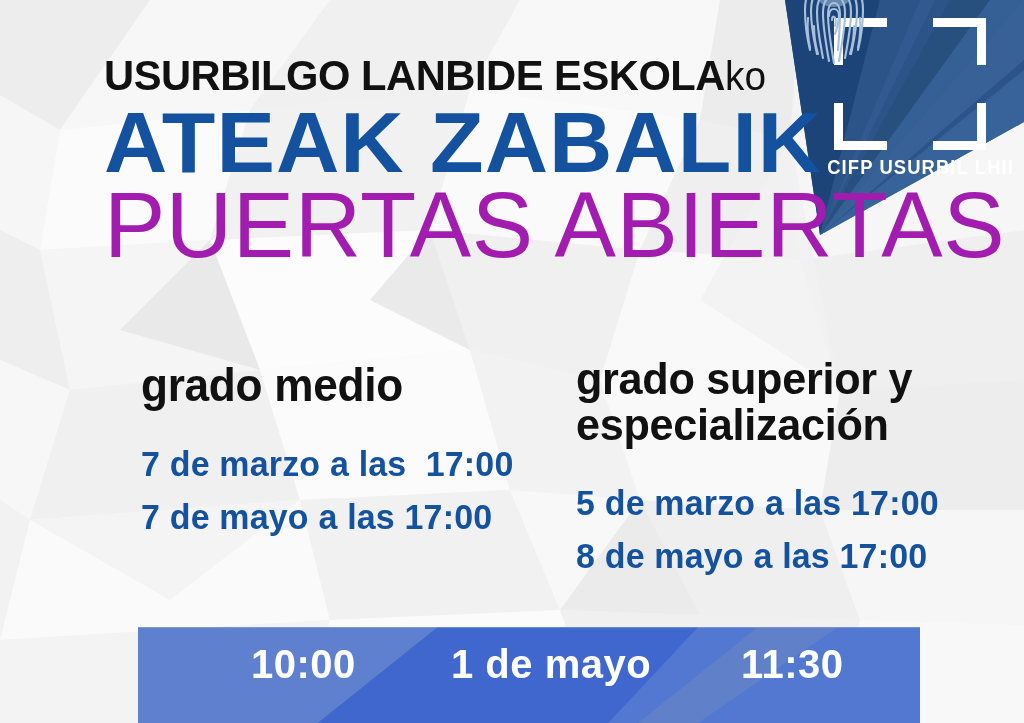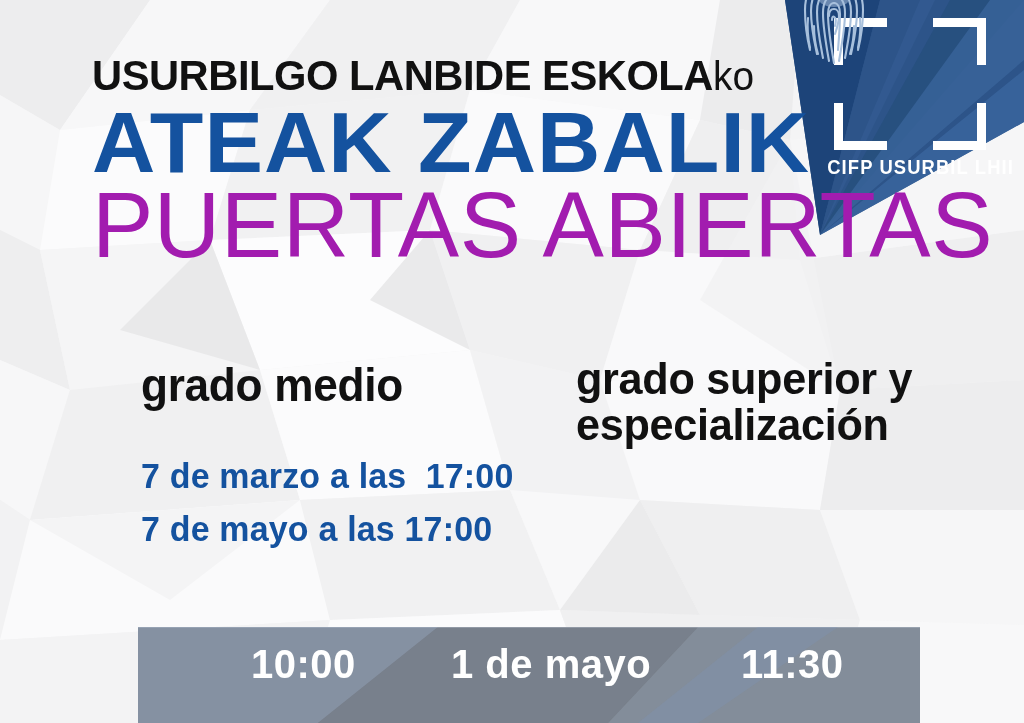--- a/index.html
+++ b/index.html
@@ -79,21 +79,21 @@
     font-weight: bold;
     font-size: 20px;
     letter-spacing: 1.2px;
     white-space: nowrap;
     transform: scaleX(0.92);
   }
 
   
   #heading-block {
     position: absolute;
-    left: 92px;
+    left: 104px;
     top: 54px;
     width: 700px;
   }
   #eyebrow {
     font-family: "Liberation Sans Narrow", "Liberation Sans", sans-serif;
     font-weight: bold;
     font-size: 43px;
     line-height: 1.0;
     color: #111111;
     white-space: nowrap;
@@ -155,31 +155,31 @@
     font-family: "Liberation Sans Narrow", "Liberation Sans", sans-serif;
     font-weight: bold;
     font-size: 35px;
     line-height: 1.52;
     color: #14529f;
     white-space: pre;
     letter-spacing: 0.2px;
     transform: scaleX(0.97);
     transform-origin: left center;
   }
-  #column-medio .date-list { margin-top: 40px; }
+  #column-medio .date-list { margin-top: 28px; }
   #column-superior .date-list { margin-top: 28px; }
 
   
   #bottom-bar {
     position: absolute;
     left: 138px;
     top: 627px;
     width: 782px;
     height: 96px;
-    background: #737373;
+    background: #1d4ed8;
     box-shadow: inset 0 1px 0 rgba(255,255,255,0.28);
     overflow: hidden;
   }
   #bottom-bar .bar-facet {
     position: absolute;
     inset: 0;
     width: 100%;
     height: 100%;
   }
   #bottom-bar-content {
@@ -310,20 +310,24 @@
       <li class="date-item">7 de marzo a las  17:00</li>
       <li class="date-item">7 de mayo a las 17:00</li>
     </ul>
   </div>
 
   <div class="column" id="column-superior">
     <div class="col-heading">
       <div>grado superior y</div>
       <div>especialización</div>
     </div>
+    <ul class="date-list">
+      <li class="date-item">5 de marzo a las 17:00</li>
+      <li class="date-item">8 de mayo a las 17:00</li>
+    </ul>
   </div>
 
   <div id="bottom-bar">
     <svg class="bar-facet" viewBox="0 0 782 96" preserveAspectRatio="none">
       <polygon points="0,0 300,0 180,96 0,96" fill="#93aac8" opacity="0.55"></polygon>
       <polygon points="300,0 560,0 470,96 180,96" fill="#8199bb" opacity="0.35"></polygon>
       <polygon points="560,0 782,0 782,96 470,96" fill="#96acc9" opacity="0.45"></polygon>
       <polygon points="620,0 700,0 560,96 500,96" fill="#7e96b9" opacity="0.3"></polygon>
     </svg>
     <div id="bottom-bar-content">

